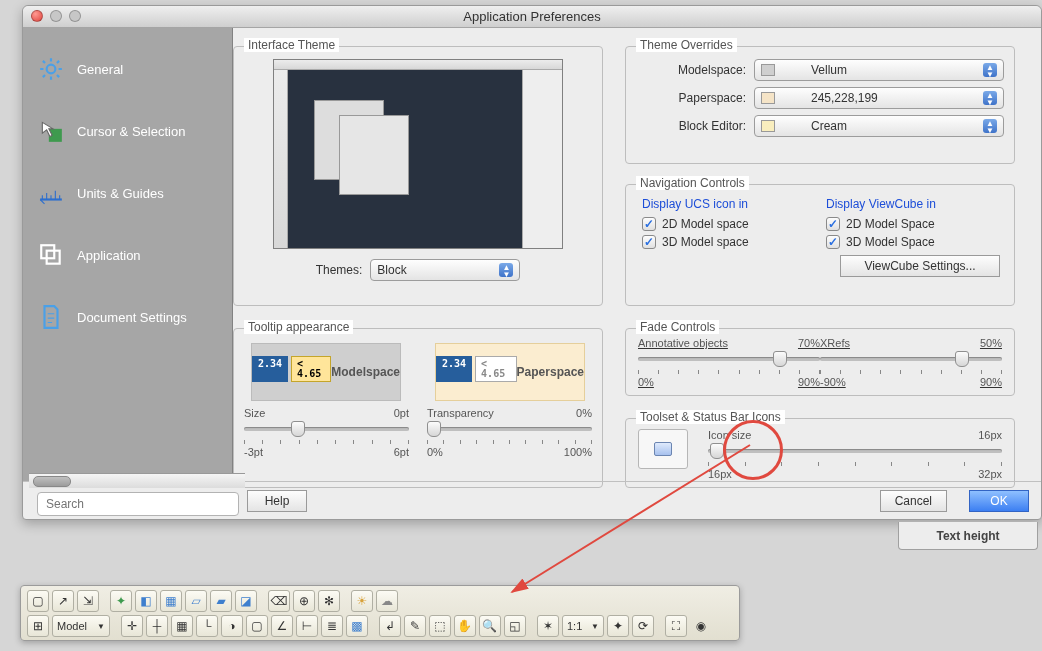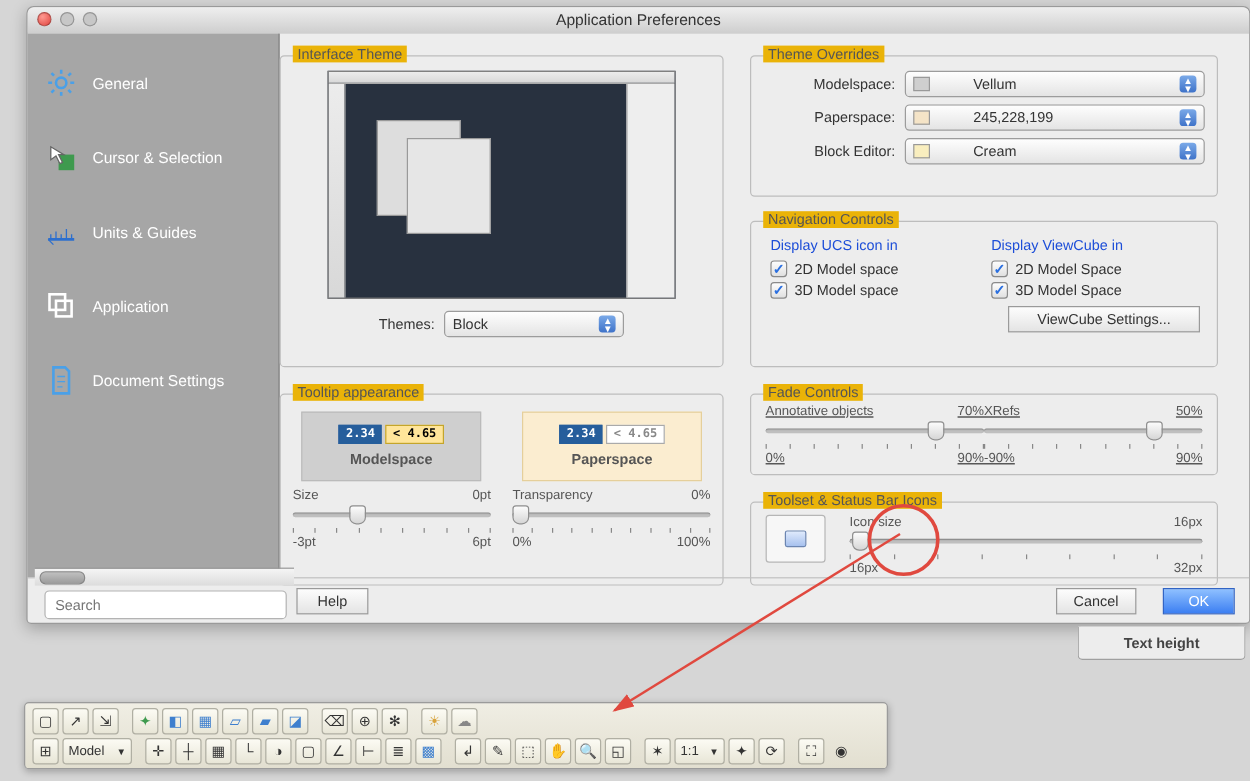--- a/index.html
+++ b/index.html
@@ -100,21 +100,21 @@
   }
 
   .groupbox {
     border: 1px solid #bdbdbd;
     border-radius: 4px;
     position: absolute;
     background: #ededed;
   }
   .groupbox .legend {
     position: absolute; top: -9px; left: 10px;
-    background: #eab308; padding: 0 4px;
+    background: #ffffff; padding: 0 4px;
     font-size: 12px; color: #555;
   }
 
   
   #gb-theme { left: 0; top: 18px; width: 370px; height: 260px; }
   .theme-preview {
     margin: 12px auto 0;
     width: 290px; height: 190px;
     background: #28313f;
     border: 1px solid #808080;
@@ -124,21 +124,21 @@
   .mini-left  { position:absolute; left:0; top:10px; width:14px; bottom:0; background: linear-gradient(#ececec,#d8d8d8); border-right:1px solid #aaa; }
   .mini-right { position:absolute; right:0; top:10px; width:40px; bottom:0; background:#eee; border-left:1px solid #aaa; }
   .mini-panel { position:absolute; left:40px; top:40px; width:70px; height:80px; background:#ddd; border:1px solid #999; }
   .mini-panel.b { left:65px; top:55px; background:#e6e6e6; }
   .theme-row { display:flex; align-items:center; justify-content:center; gap:8px; margin-top:10px; }
 
   
   #gb-tooltip { left: 0; top: 300px; width: 370px; height: 160px; }
   .ttp-row { display:flex; gap:20px; justify-content:space-around; padding: 14px 10px 4px; }
   .ttp-sample {
-    width: 150px; height: 58px; display:flex; flex-direction:column; align-items:center; justify-content:center;
+    width: 150px; height: 58px; display:flex; flex-direction:row; align-items:center; justify-content:center;
     font-size: 12px; font-weight:bold;
   }
   .ttp-sample.model { background:#cfcfcf; border:1px solid #bbb; color:#555;}
   .ttp-sample.paper { background:#fbedd0; border:1px solid #e5cf9b; color:#555;}
   .ttp-badge-row { display:flex; gap:3px; margin-bottom:6px;}
   .chip {
     font-size:10px; padding:2px 5px; border:1px solid #265e9c; line-height:1;
     font-family: monospace; font-weight:bold;
   }
   .chip-blue  { background:#265e9c; color:#fff; }

